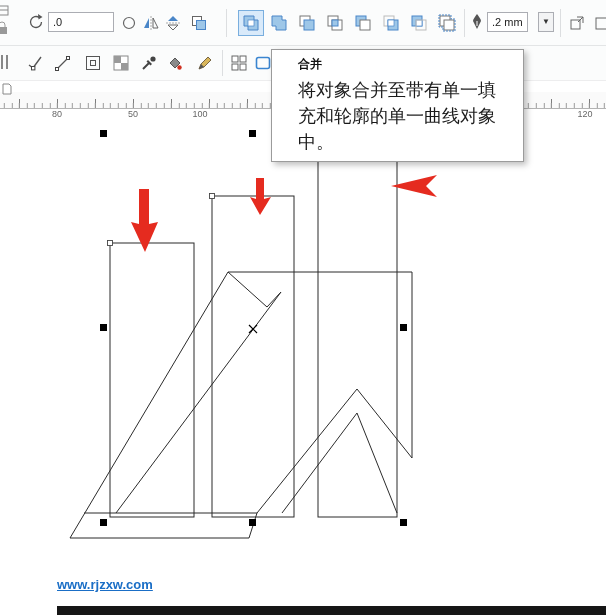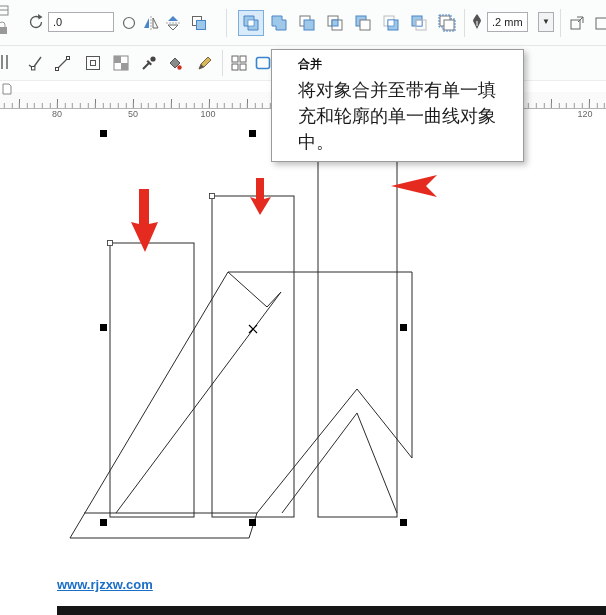--- a/index.html
+++ b/index.html
@@ -284,21 +284,21 @@
   </button>
 
   <span class="abs ctl" style="left:1px;top:81px">
     <svg width="12" height="12">
         <path d="M2 1 H8 L10 3 V11 H2 Z" fill="#fff" stroke="#888"></path>
       </svg>
   </span>
   <div class="ruler"></div>
   <span class="rlabel" style="left:57px">80</span>
   <span class="rlabel" style="left:133px">50</span>
-  <span class="rlabel" style="left:208px">100</span>
+  <span class="rlabel" style="left:200px">100</span>
   <span class="rlabel" style="left:585px">120</span>
 
   <div class="tooltip">
     <div class="tt-title">合并</div>
     <div class="tt-desc">将对象合并至带有单一填充和轮廓的单一曲线对象中。</div>
   </div>
 
   <a class="watermark">www.rjzxw.com</a>
   <div class="bottombar"></div>
 

